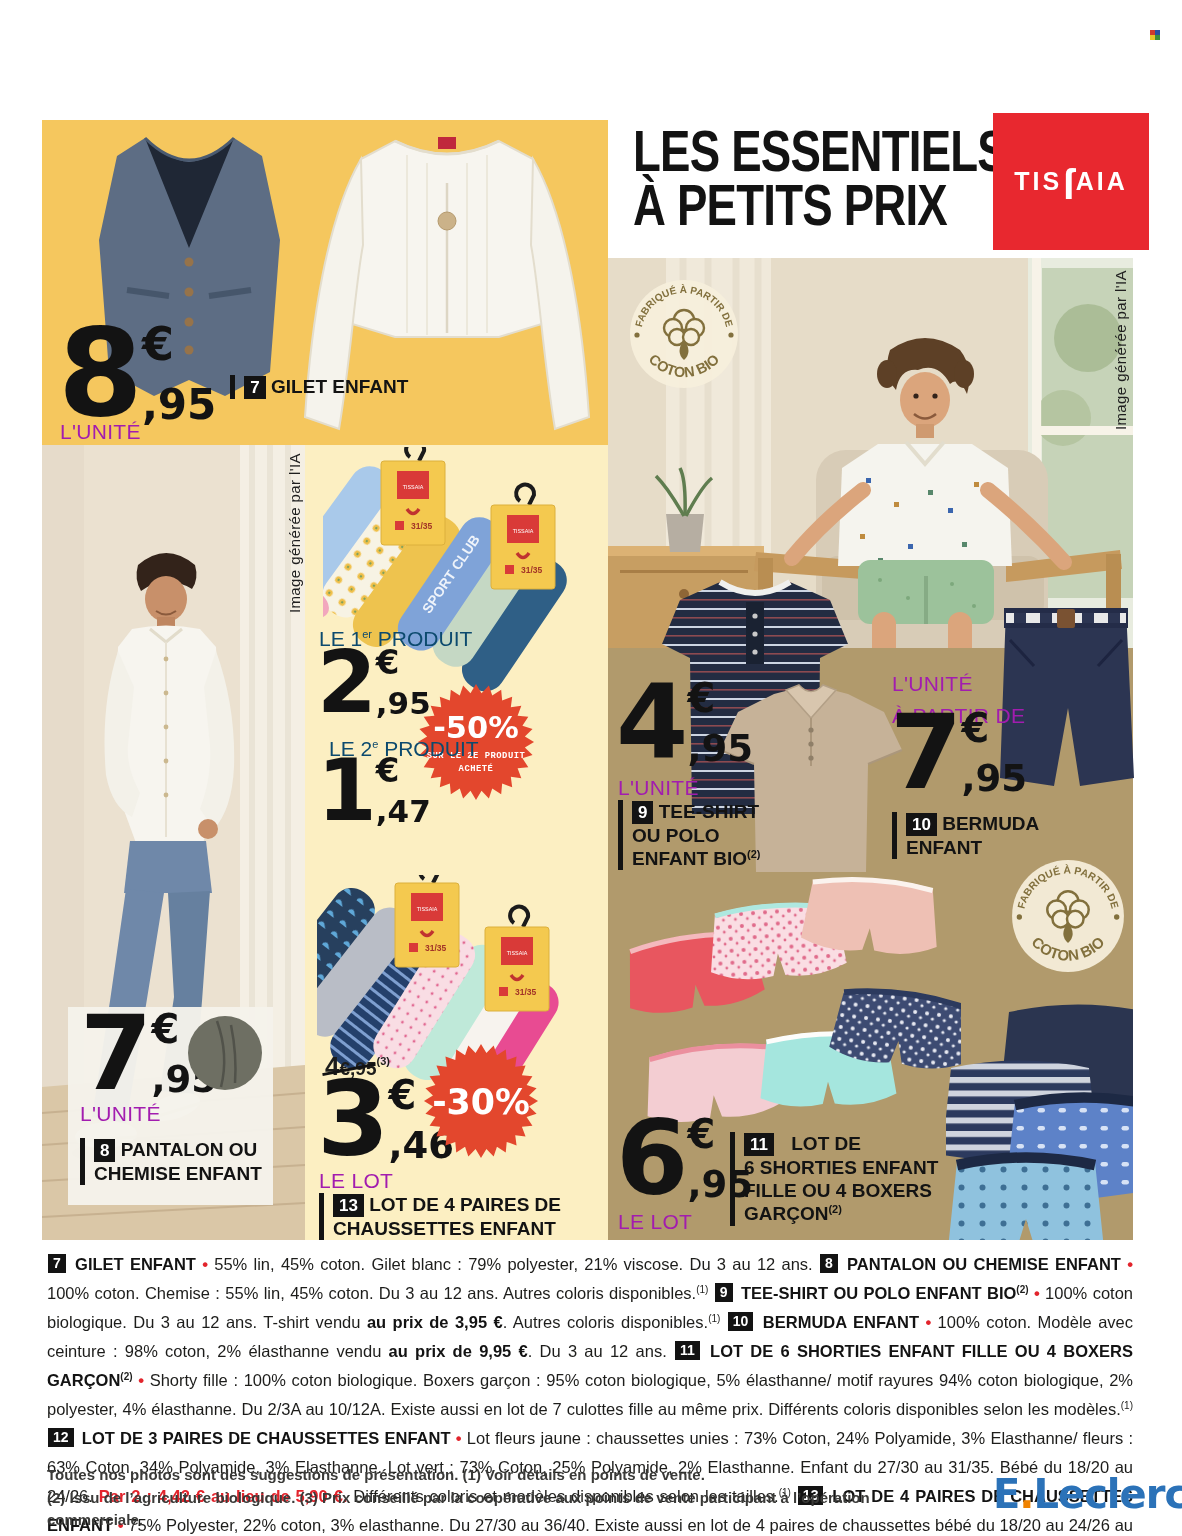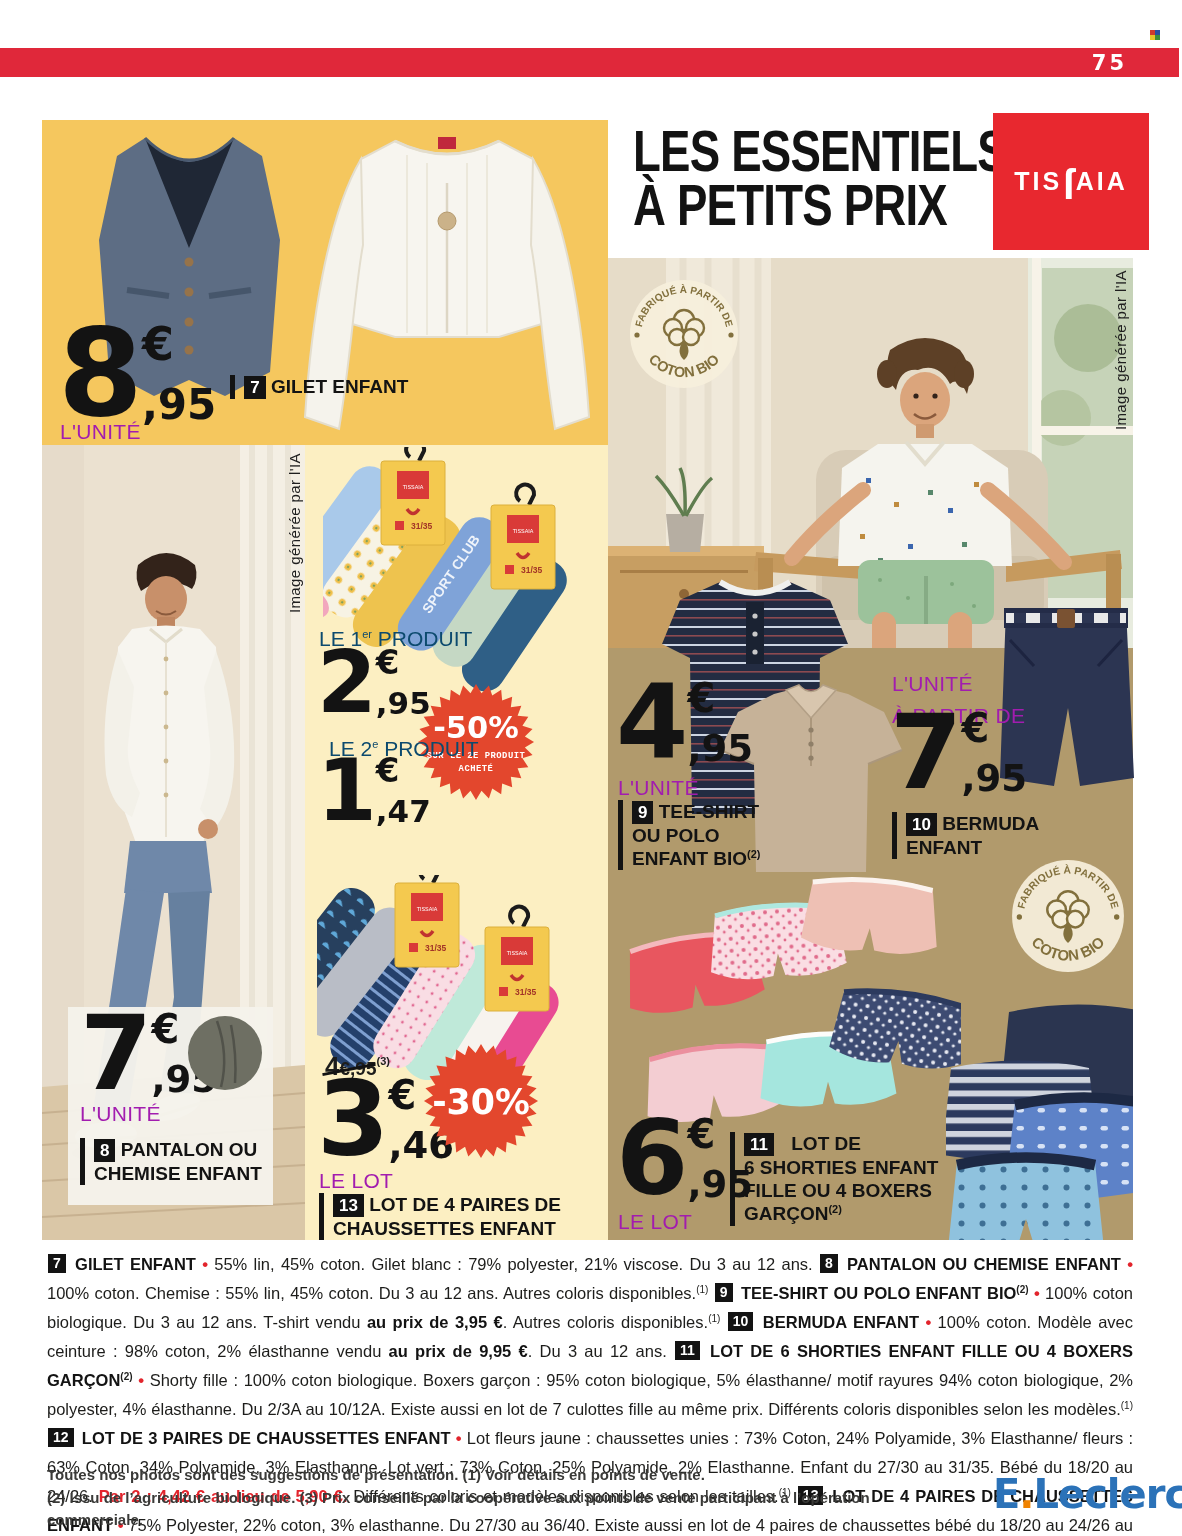--- a/index.html
+++ b/index.html
@@ -141,23 +141,20 @@
 
 <div class="page">
 
   <div class="abs regmark">
     <i style="background:#d03a2e"></i>
       <i style="background:#2a4fa0"></i>
       <i style="background:#e8c42a"></i>
       <i style="background:#3d8f3a"></i>
   </div>
 
-  <div class="abs topbar">
-    <span class="pagenum">75</span>
-  </div>
 
   <div class="abs yellow-block">
     <svg class="abs" style="left:45px;top:10px" width="205" height="285" viewBox="0 0 205 285">
       <path d="M58,8 Q102,52 147,8 L175,26 L193,110 L183,242 L138,266 L102,250 L67,266 L22,242 L12,110 L30,26 Z" fill="#5d6d84"></path>
       <path d="M58,8 L102,118 L147,8 Q125,30 102,32 Q80,30 58,8 Z" fill="#1f2735"></path>
       <path d="M58,8 Q102,52 147,8" fill="none" stroke="#4a5a70" stroke-width="3"></path>
       <circle cx="102" cy="132" r="4.5" fill="#96734a"></circle>
         <circle cx="102" cy="162" r="4.5" fill="#96734a"></circle>
       <circle cx="102" cy="192" r="4.5" fill="#96734a"></circle>
         <circle cx="102" cy="220" r="4.5" fill="#96734a"></circle>

